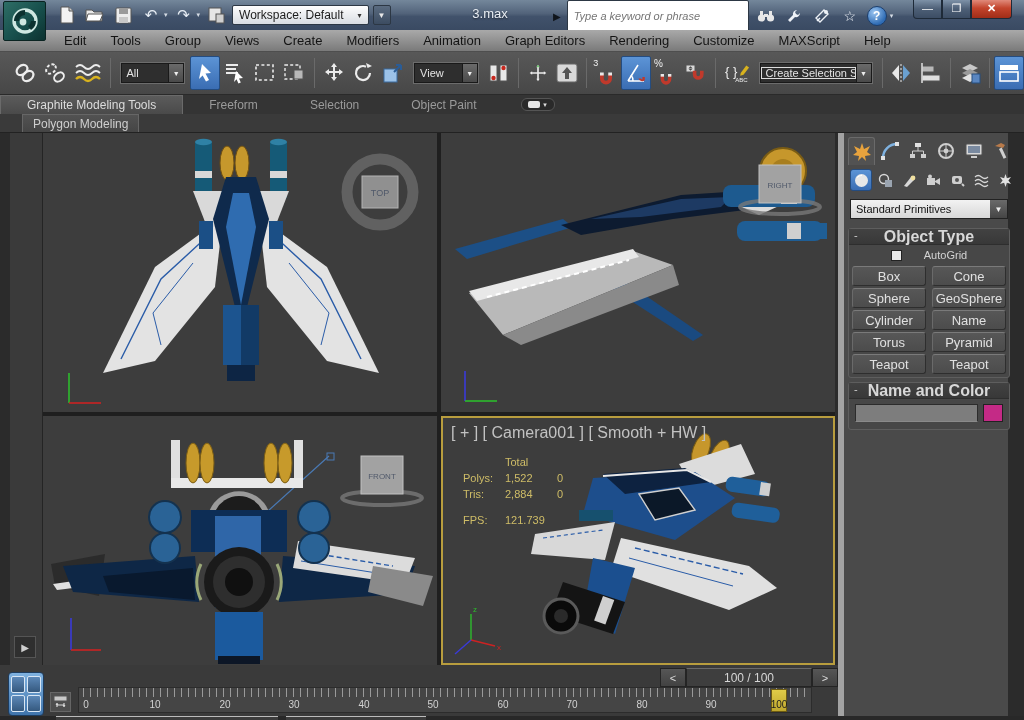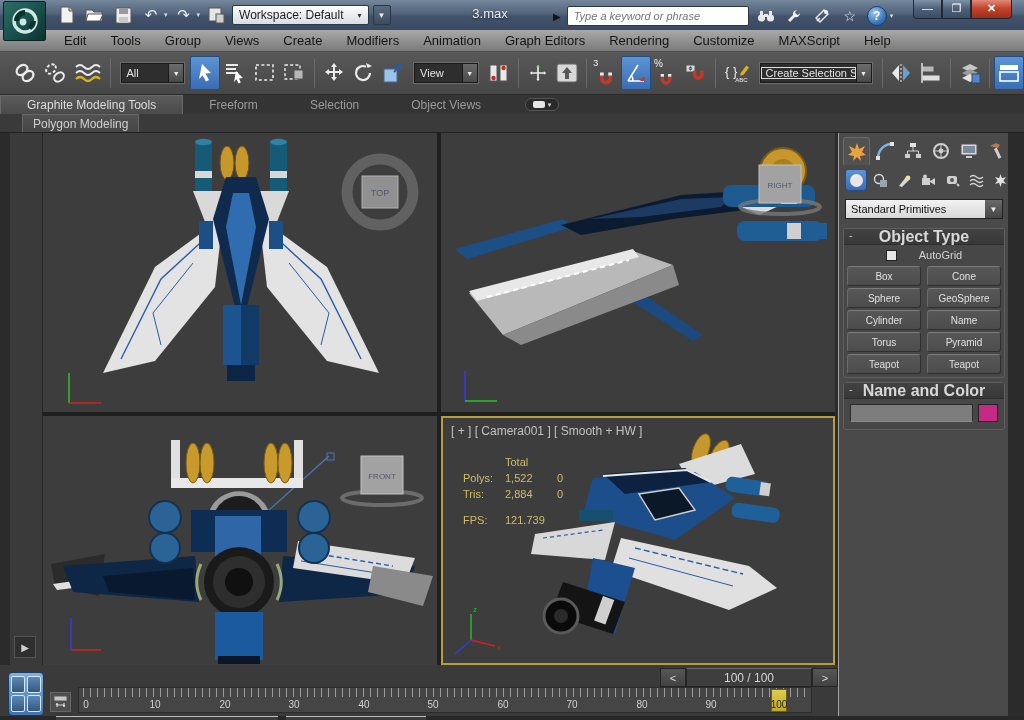--- a/index.html
+++ b/index.html
@@ -26,21 +26,21 @@
   .mini-arrow { color:#d6dde6; font-size:7px; margin-left:-3px; }
   #workspace-dd { height:20px; background:linear-gradient(180deg,#fdfdfd,#d9dde2); border:1px solid #2c3744;
     border-radius:2px; display:flex; align-items:center; padding:0 6px; font-size:12px; color:#1c1c1c; gap:14px; }
   #workspace-dd .dd-caret { font-size:8px; color:#333; }
   #workspace-extra { width:18px; height:20px; background:linear-gradient(180deg,#5a6b80,#3c4c61);
     border:1px solid #2c3744; border-radius:2px; color:#e8e8e8; font-size:8px; display:flex; align-items:center; justify-content:center; }
   #doc-title { left:400px; top:6px; width:180px; text-align:center; color:#e9eef4; font-size:13px;
     text-shadow:0 1px 2px #0008; }
   #infocenter { left:553px; top:6px; height:20px; display:flex; align-items:center; gap:6px; }
   #ic-collapse { color:#10151c; font-size:10px; }
-  #search-input { width:182px; height:20px; border:1px solid #2c3744; border-radius:2px; padding:3px 6px;
+  #search-input { width:182px; height:20px; border:1px solid #2c3744; border-radius:2px; padding:15px 6px;
     font-family:"Liberation Sans",sans-serif; font-size:11px; font-style:italic; color:#555; background:#fff; }
   .ic-btn { width:22px; height:20px; display:flex; align-items:center; justify-content:center; color:#eef2f7; font-size:14px; }
   #help-btn { width:20px; height:20px; border-radius:50%; background:radial-gradient(circle at 35% 30%,#9cc6f2,#2f6cb4 70%);
     color:#fff; font-size:12px; font-weight:bold; display:flex; align-items:center; justify-content:center; border:1px solid #1c3f6e; }
   #win-buttons { right:12px; top:0px; display:flex; }
   .win-btn { width:29px; height:19px; display:flex; align-items:flex-start; justify-content:center;
     border:1px solid #1e2a38; border-top:none; color:#fff; font-size:11px;
     background:linear-gradient(180deg,#8headecb,#55687e);
     background:linear-gradient(180deg,#7d91a7 0%,#4d5f76 50%,#3c4d64 100%); }
   .win-btn.min { border-radius:0 0 0 4px; }
@@ -87,31 +87,31 @@
     color:#cfcfcf; font-size:10px; display:flex; align-items:center; justify-content:center; }
 
   #viewgrid { left:43px; top:0; width:792px; height:532px; background:#1f1f1f; }
   .vp { background:#3d3d3d; overflow:hidden; }
   #vp-top    { left:0;   top:0;   width:394px; height:279px; }
   #vp-right  { left:398px; top:0; width:394px; height:279px; }
   #vp-front  { left:0;   top:283px; width:394px; height:249px; }
   #vp-camera { left:398px; top:283px; width:394px; height:249px; border:2px solid #b89d3e; background:#3d3d3d; }
   .vp svg.model { position:absolute; left:0; top:0; }
 
-  #cam-label { left:8px; top:6px; font-size:12px; color:#c2c2c2; }
+  #cam-label { left:8px; top:6px; font-size:16px; color:#c2c2c2; }
   #cam-stats { left:20px; top:36px; font-size:11px; color:#cfbd67; line-height:16px; }
   .stat-row { display:flex; }
   .stat-row .c1 { width:42px; }
   .stat-row .c2 { width:52px; }
   .stat-row .c3 { width:40px; }
 
   .cube-text { fill:#50596a; font-family:"Liberation Sans",sans-serif; }
 
   
-  #cmdpanel { left:838px; top:0; width:170px; height:585px; background:#4a4a4a; border-left:1px solid #a3a3a3; }
+  #cmdpanel { left:838px; top:0; width:170px; height:585px; background:#4a4a4a; border-left:6px solid #a3a3a3; }
   #cp-tabs { left:4px; top:4px; display:flex; gap:1px; }
   .cp-tab { width:27px; height:28px; display:flex; align-items:center; justify-content:center; border-radius:3px 3px 0 0; }
   .cp-tab.active { background:#525252; border:1px solid #6a6a6a; border-bottom:none; }
   #cp-subtabs { left:6px; top:36px; display:flex; gap:2px; }
   .cp-subtab { width:22px; height:22px; display:flex; align-items:center; justify-content:center; border-radius:3px; }
   .cp-subtab.active { background:linear-gradient(180deg,#5c94d6,#3a6db3); border:1px solid #244c80; }
   #cp-category { left:6px; top:66px; width:158px; height:20px; display:flex; border:1px solid #222; }
   #cp-category .fld { flex:1; background:linear-gradient(180deg,#f2f2f2,#d8d8d8); color:#111; font-size:11px;
     display:flex; align-items:center; padding:0 5px; }
   #cp-category .dd-btn { width:17px; background:linear-gradient(180deg,#6a6a6a,#454545); color:#eee; font-size:8px;
@@ -122,21 +122,21 @@
   #rollout-namecolor { top:249px; height:48px; }
   .rollout-hd { height:16px; background:linear-gradient(180deg,#424242,#383838); border-bottom:1px solid #2e2e2e;
     display:flex; align-items:center; position:relative; }
   .rollout-hd .minus { position:absolute; left:5px; color:#cfcfcf; font-size:11px; top:0px; }
   .rollout-hd .ttl { flex:1; text-align:center; color:#d8d8d8; font-size:16px; font-weight:bold; }
   #autogrid-row { display:flex; align-items:center; gap:22px; justify-content:center; height:20px; }
   #autogrid-box { width:11px; height:11px; background:#e8e8e8; border:1px solid #222; }
   #autogrid-label { color:#d4d4d4; font-size:11px; }
   #objtype-grid { display:grid; grid-template-columns:74px 74px; grid-auto-rows:20px; gap:2px 6px; justify-content:center; padding-top:1px; }
   .obj-btn { background:linear-gradient(180deg,#575757,#4c4c4c); border:1px solid #2e2e2e; border-top-color:#7a7a7a;
-    border-left-color:#6a6a6a; border-radius:3px; color:#e0e0e0; font-size:10px; display:flex; align-items:center; justify-content:center; }
+    border-left-color:#6a6a6a; border-radius:3px; color:#e0e0e0; font-size:13px; display:flex; align-items:center; justify-content:center; }
   #nc-row { display:flex; align-items:center; gap:5px; padding:5px 6px; }
   #name-field { flex:1; height:18px; background:#7d7d7d; border:1px solid #2c2c2c; border-bottom-color:#8a8a8a; }
   #color-swatch { width:20px; height:18px; border:1px solid #222; }
 
   
   #timeline { left:0; top:532px; width:1008px; height:53px; background:#3a3a3a; }
   #frame-spinner { left:660px; top:3px; height:19px; display:flex; }
   .fs-btn { width:26px; background:linear-gradient(180deg,#565656,#424242); border:1px solid #242424; color:#ddd;
     font-size:11px; display:flex; align-items:center; justify-content:center; }
   #fs-field { width:126px; background:#3e3e3e; border:1px solid #242424; border-top-color:#6a6a6a; color:#d6d6d6;
@@ -442,21 +442,21 @@
         <rect x="3" y="4" width="18" height="5" fill="#fff"></rect>
         <rect x="3" y="11" width="18" height="9" fill="none" stroke="#fff" stroke-width="1.6"></rect>
       </svg>
   </div>
 </div>
 
 <div class="abs" id="ribbontabs">
   <div class="rtab active">Graphite Modeling Tools</div>
   <div class="rtab">Freeform</div>
   <div class="rtab">Selection</div>
-  <div class="rtab">Object Views</div>
+  <div class="rtab">Object Paint</div>
   <div id="ribbon-min">
     <span class="pill"></span>
     <span>▾</span>
   </div>
 </div>
 <div class="abs" id="ribbonsub">
   <div id="subtab">Polygon Modeling</div>
 </div>
 
 <div class="abs" id="workarea">

